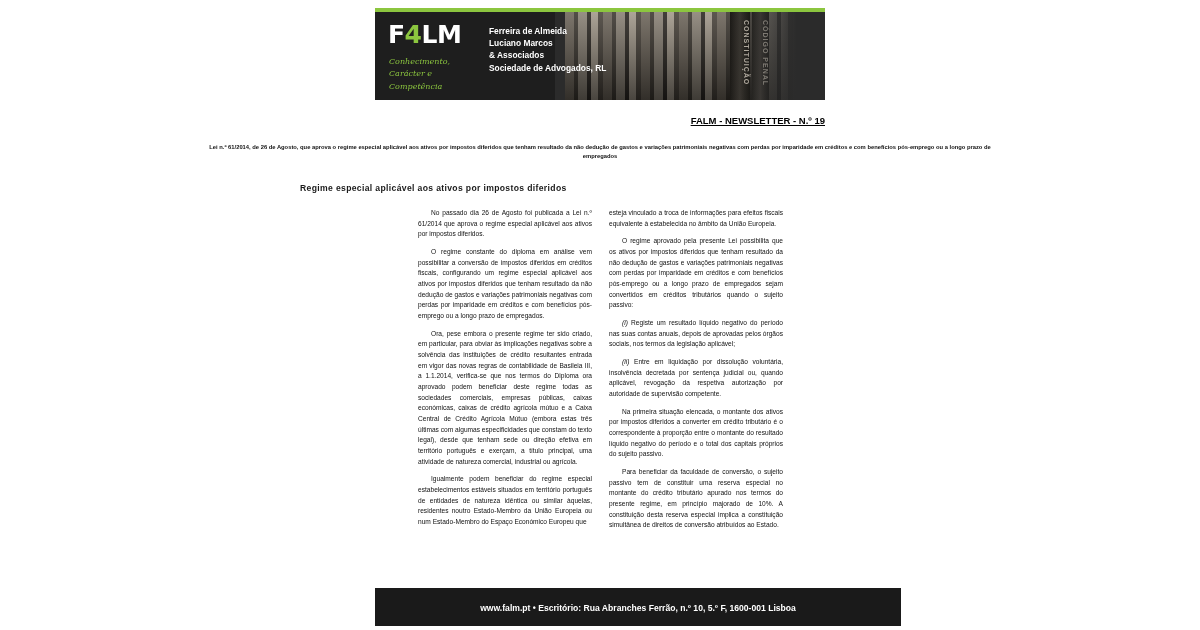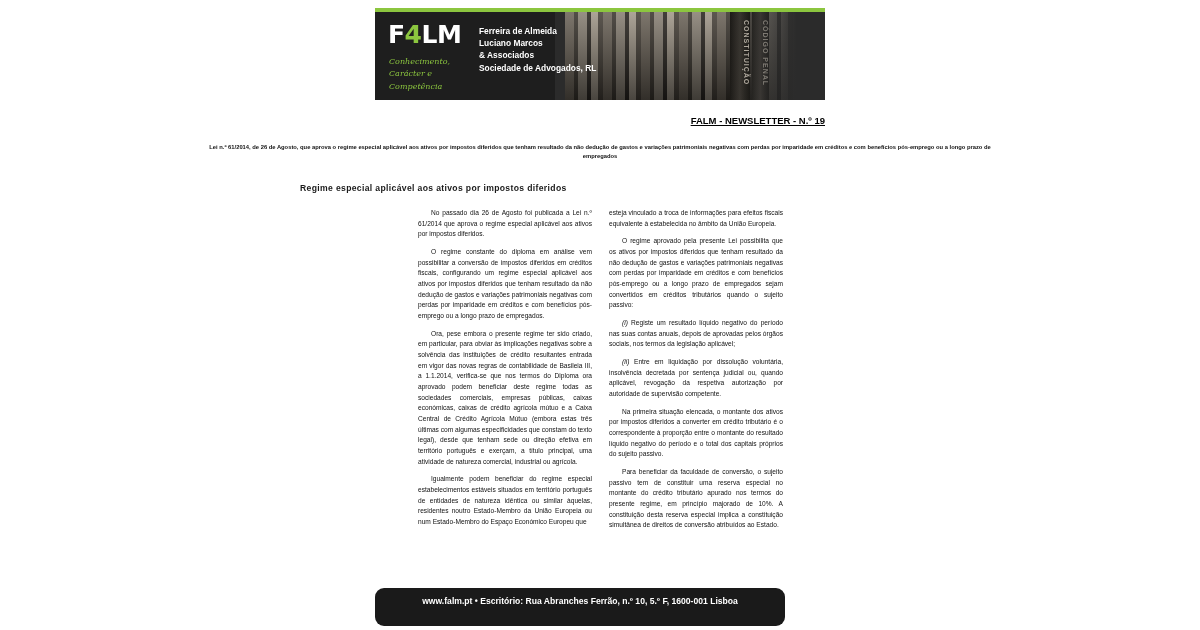--- a/index.html
+++ b/index.html
@@ -64,21 +64,21 @@
     top: 44px;
     width: 110px;
     font-family: "DejaVu Serif", serif;
     font-style: italic;
     font-size: 8px;
     line-height: 1.55;
     color: #8cc63f;
   }
   .firm-lines {
     position: absolute;
-    left: 104px;
+    left: 114px;
     top: 13px;
     width: 140px;
     font-size: 8.4px;
     font-weight: bold;
     line-height: 1.45;
     color: #ffffff;
   }
   .banner-photo {
     position: absolute;
     left: 190px;
@@ -194,28 +194,27 @@
   }
   .col p em {
     font-style: italic;
   }
 
   
   .footer {
     position: absolute;
     left: 375px;
     top: 588px;
-    width: 410px;
+    width: 526px;
     height: 38px;
     background: #1a1a1a;
     color: #ffffff;
     text-align: center;
-    padding-top: 7px;
+    padding-top: 14px;
     box-sizing: border-box;
-    border-radius: 9px;
   }
   .footer div {
     font-size: 8.6px;
     font-weight: bold;
     line-height: 1.6;
   }
 </style>
 </head>
 <body>
 

